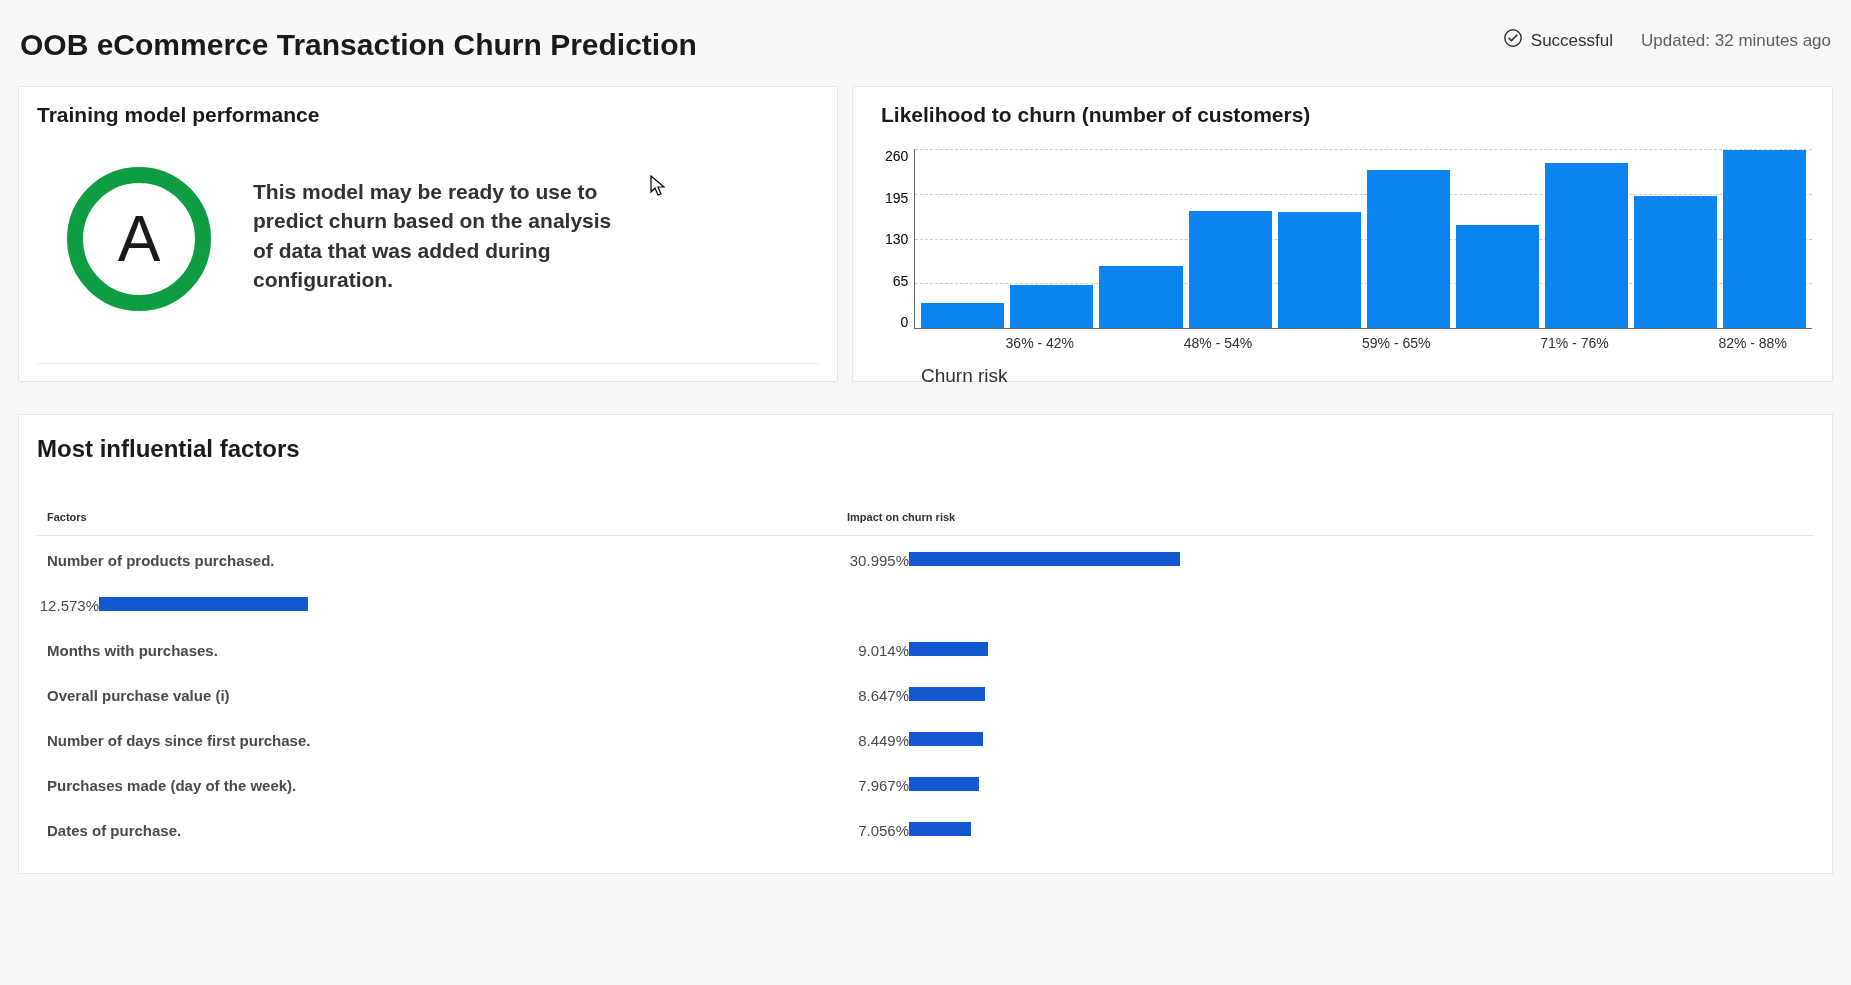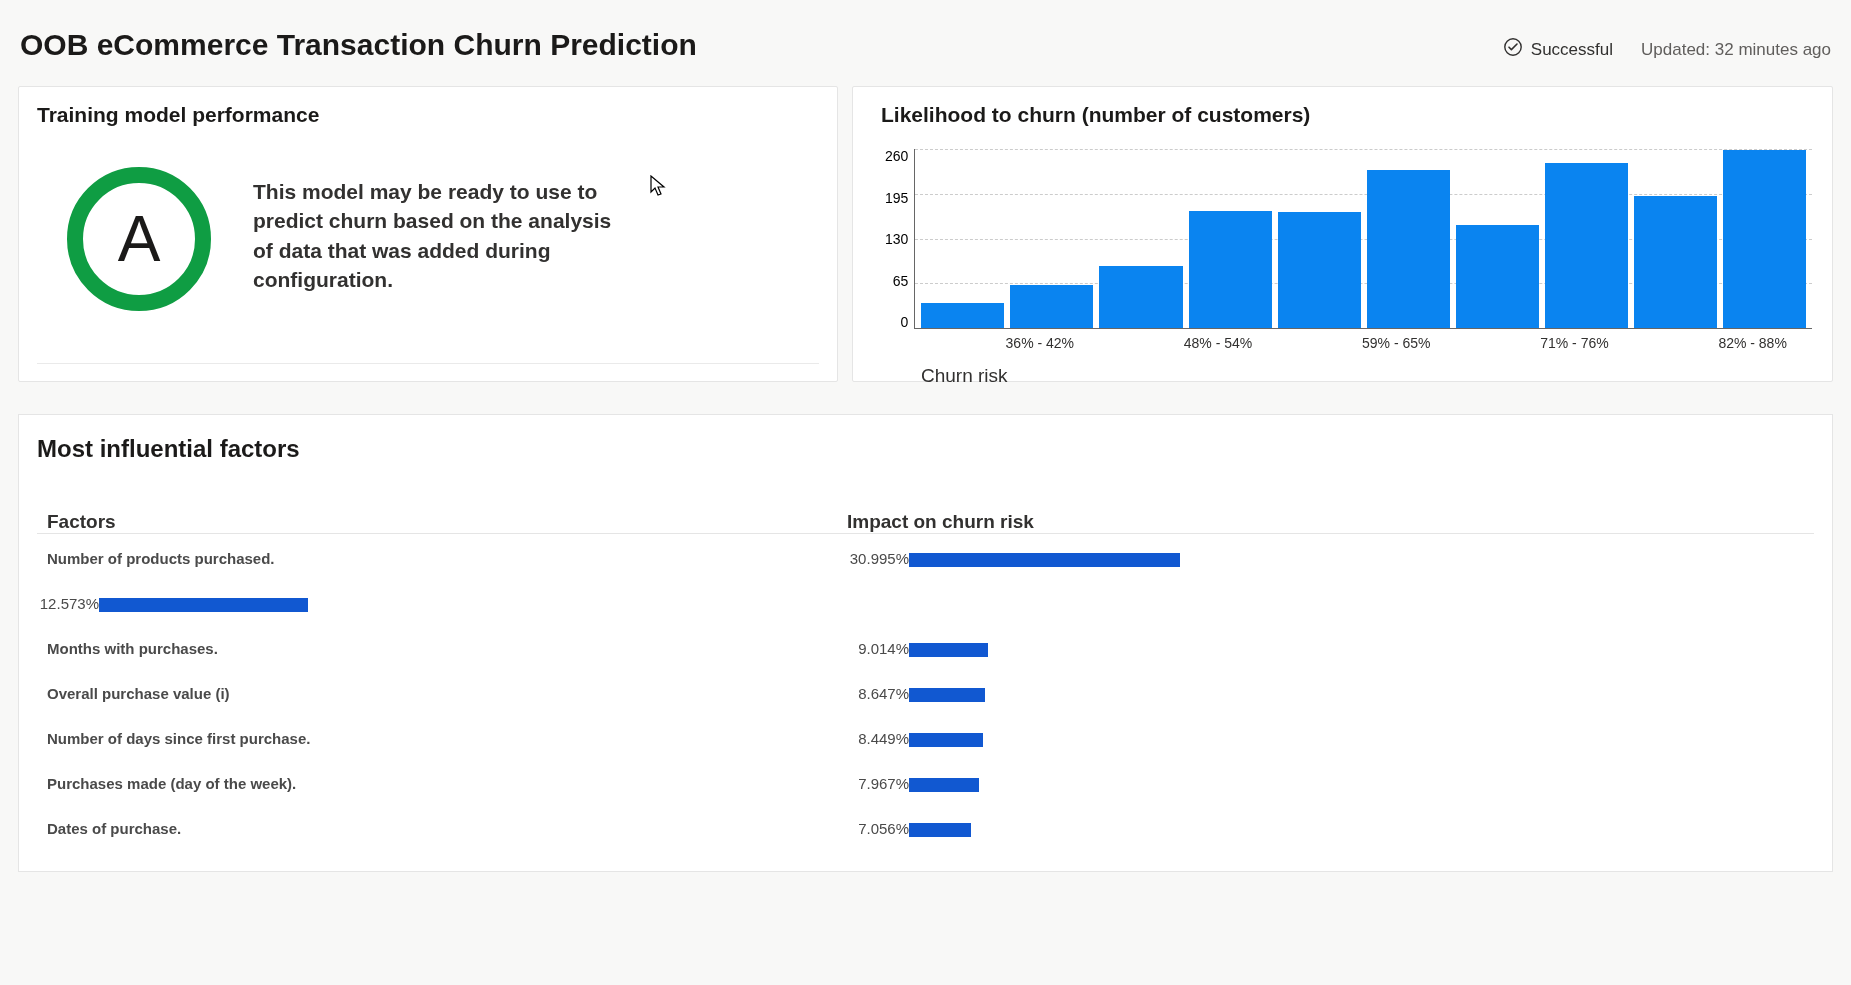--- a/index.html
+++ b/index.html
@@ -6,21 +6,21 @@
   body {
     font-family: "Segoe UI", -apple-system, BlinkMacSystemFont, sans-serif;
     background: #f8f8f7;
     color: #323130;
     width: 1851px;
     height: 985px;
     overflow: hidden;
   }
   .header {
     display: flex;
-    align-items: flex-end;
+    align-items: flex-start;
     justify-content: space-between;
     padding: 28px 20px 24px 20px;
     gap: 12px;
   }
   .page-title {
     font-size: 30px;
     font-weight: 700;
     color: #1b1a19;
   }
   .header-status {
@@ -159,44 +159,45 @@
     padding: 20px 18px;
   }
   .factors-title {
     font-size: 24px;
     font-weight: 700;
     color: #1b1a19;
     margin-bottom: 26px;
   }
   .factors-head {
     display: flex;
-    font-size: 19px;
+    font-size: 11px;
     font-weight: 600;
     border-bottom: 1px solid #e5e5e5;
+    padding-bottom: 12px;
     margin-bottom: 2px;
     margin-top: 48px;
   }
   .col-factor { width: 810px; padding-left: 10px; }
   .col-impact { flex: 1; }
   .factor-row {
     display: flex;
     align-items: center;
     height: 45px;
     font-size: 15px;
   }
   .factor-name {
     width: 810px;
     padding-left: 10px;
     font-weight: 600;
     color: #4a4a4a;
   }
   .impact-cell {
     flex: 1;
     display: flex;
-    align-items: flex-end;
+    align-items: flex-start;
   }
   .impact-pct {
     width: 62px;
     text-align: right;
     color: #4a4a4a;
   }
   .impact-bar-track {
     flex: 1;
     height: 14px;
     position: relative;

